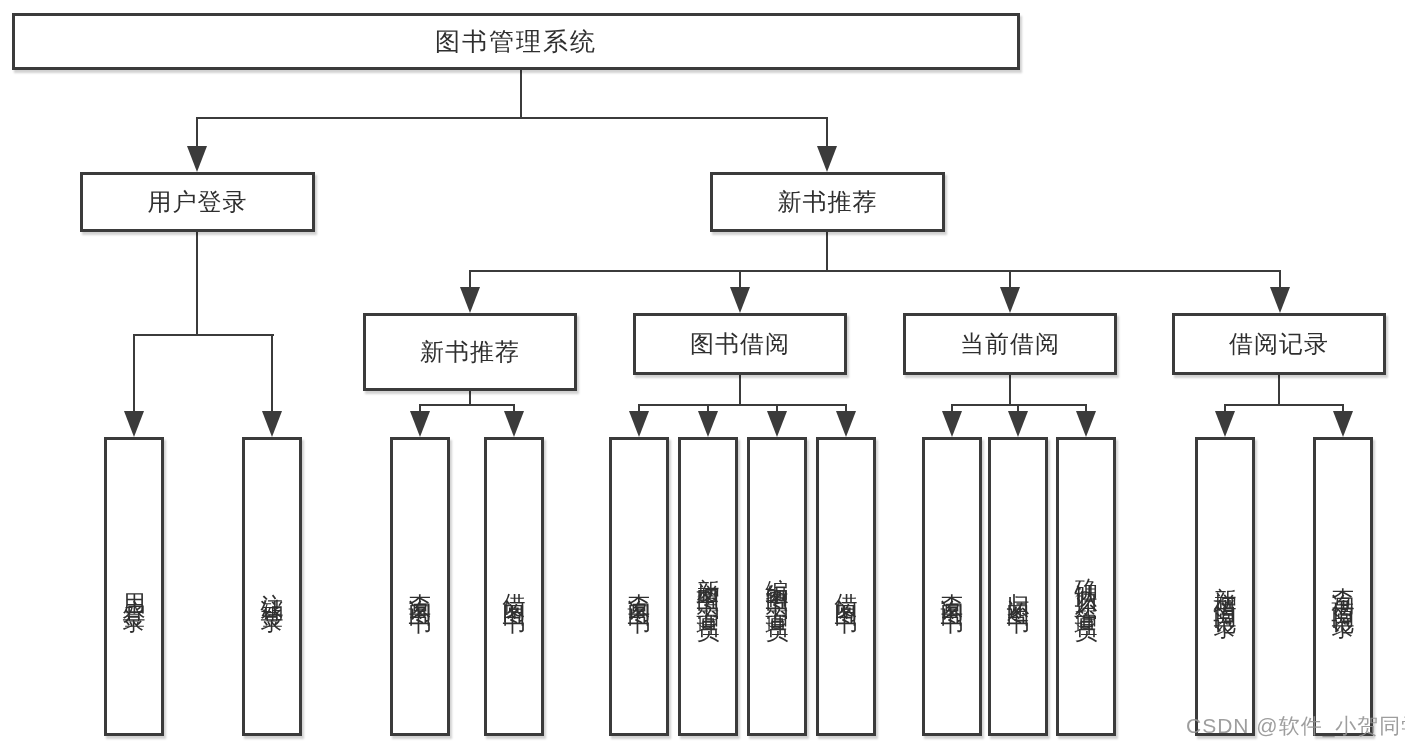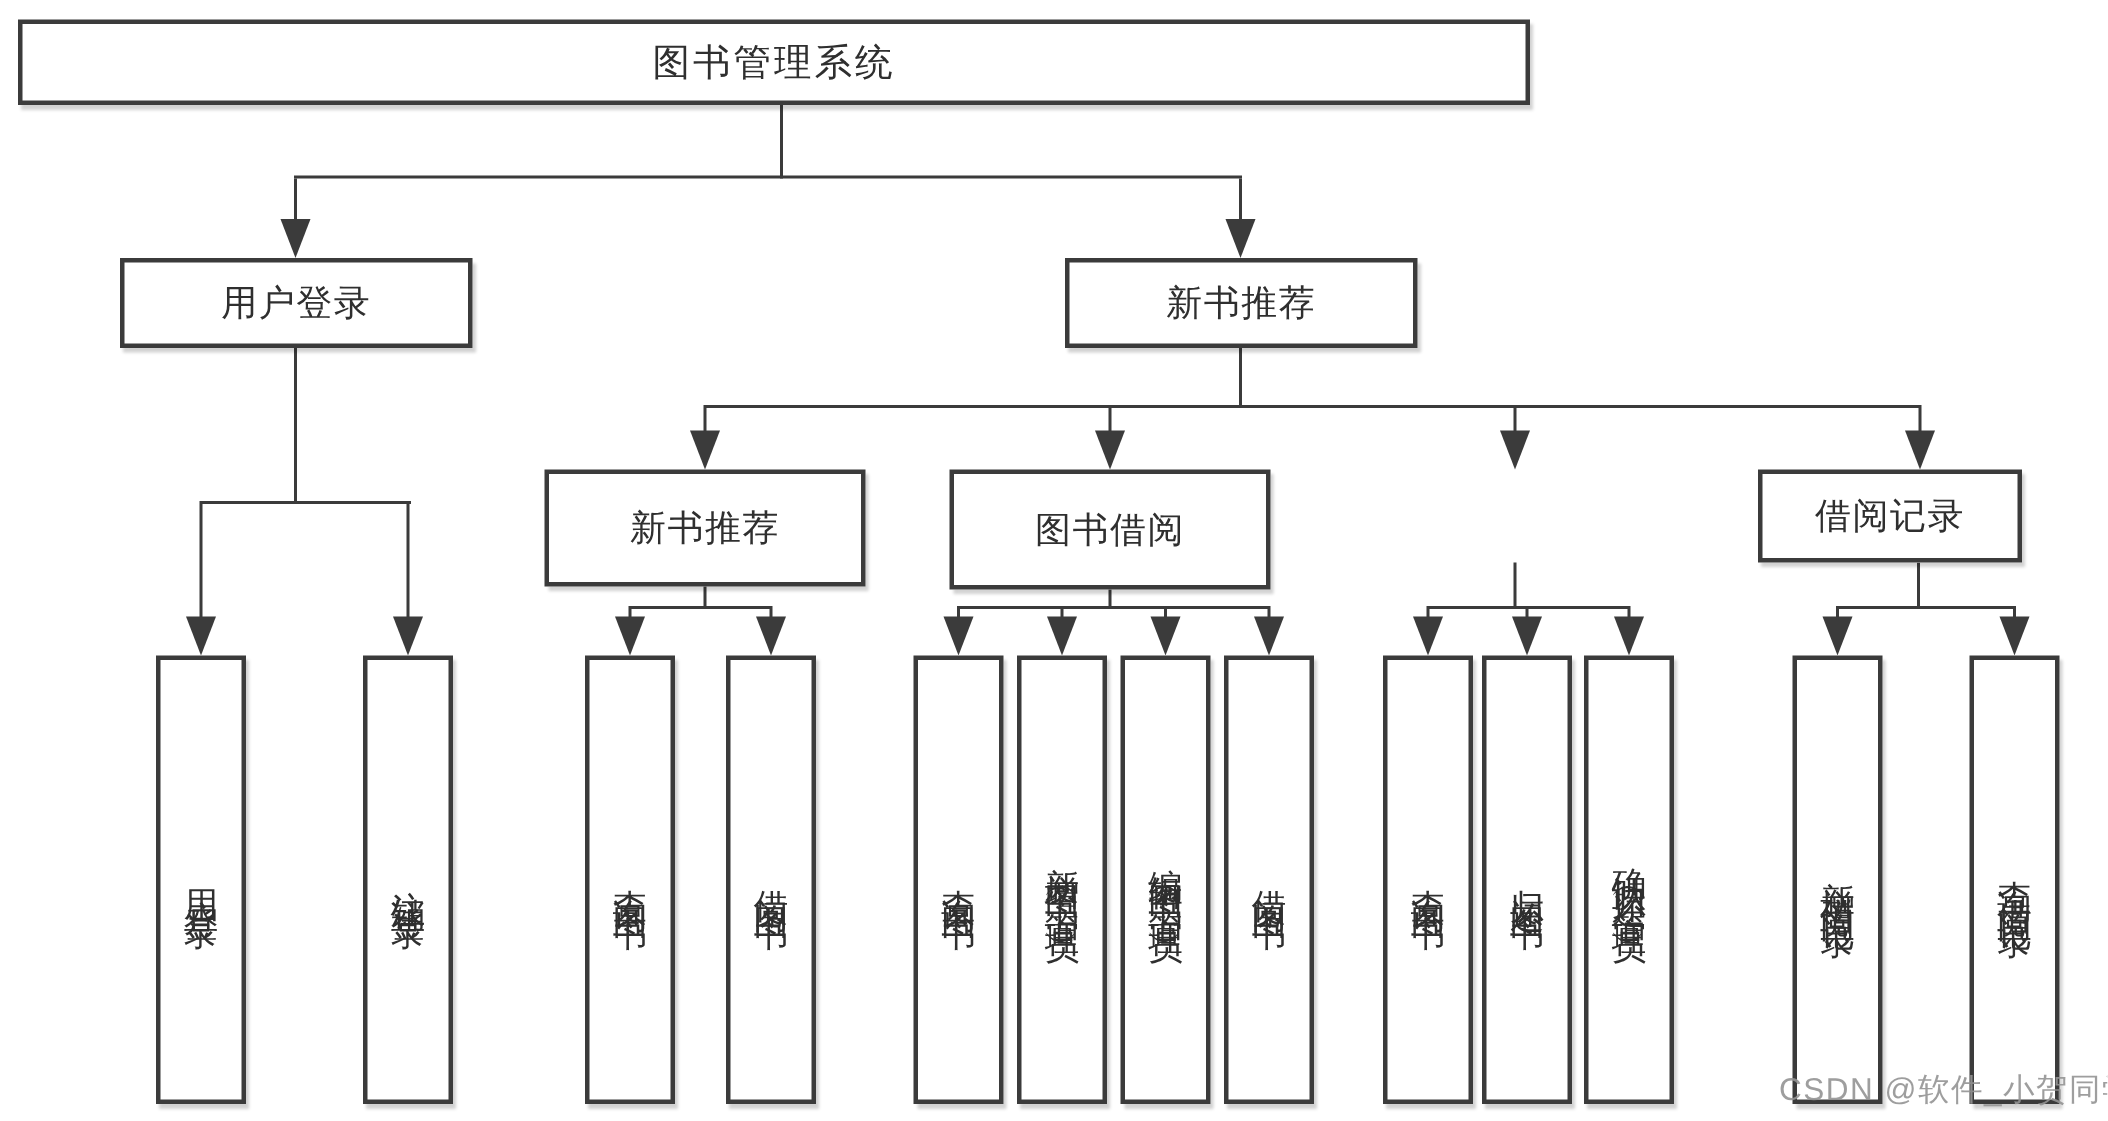--- a/index.html
+++ b/index.html
@@ -129,24 +129,25 @@
   <div class="arrow" style="left:1333px;top:411px"></div>
 
   <div class="node h-node root-node" style="left:12px;top:13px;width:1008px;height:57px">图书管理系统</div>
 
   <div class="node h-node" style="left:80px;top:172px;width:235px;height:60px">用户登录</div>
 
   <div class="node h-node" style="left:710px;top:172px;width:235px;height:60px">新书推荐</div>
 
   <div class="node h-node" style="left:363px;top:313px;width:214px;height:78px">新书推荐</div>
 
-  <div class="node h-node" style="left:633px;top:313px;width:214px;height:80px">图书借阅</div>
+  <div class="node h-node" style="left:633px;top:313px;width:214px;height:62px">图书借阅</div>
 
+  <div class="node h-node" style="left:903px;top:313px;width:214px;height:62px">当前借阅</div>
 
-  <div class="node h-node" style="left:1172px;top:313px;width:176px;height:62px">借阅记录</div>
+  <div class="node h-node" style="left:1172px;top:313px;width:214px;height:62px">借阅记录</div>
 
   <div class="node v-node" style="left:104px;top:437px;width:60px;height:299px">用户登录</div>
   <div class="node v-node" style="left:242px;top:437px;width:60px;height:299px">注销登录</div>
 
   <div class="node v-node" style="left:390px;top:437px;width:60px;height:299px">查询图书</div>
   <div class="node v-node" style="left:484px;top:437px;width:60px;height:299px">借阅图书</div>
 
   <div class="node v-node" style="left:609px;top:437px;width:60px;height:299px">查询图书</div>
   <div class="node v-node" style="left:678px;top:437px;width:60px;height:299px">新增图书（管理员）</div>
   <div class="node v-node" style="left:747px;top:437px;width:60px;height:299px">编辑图书（管理员）</div>

